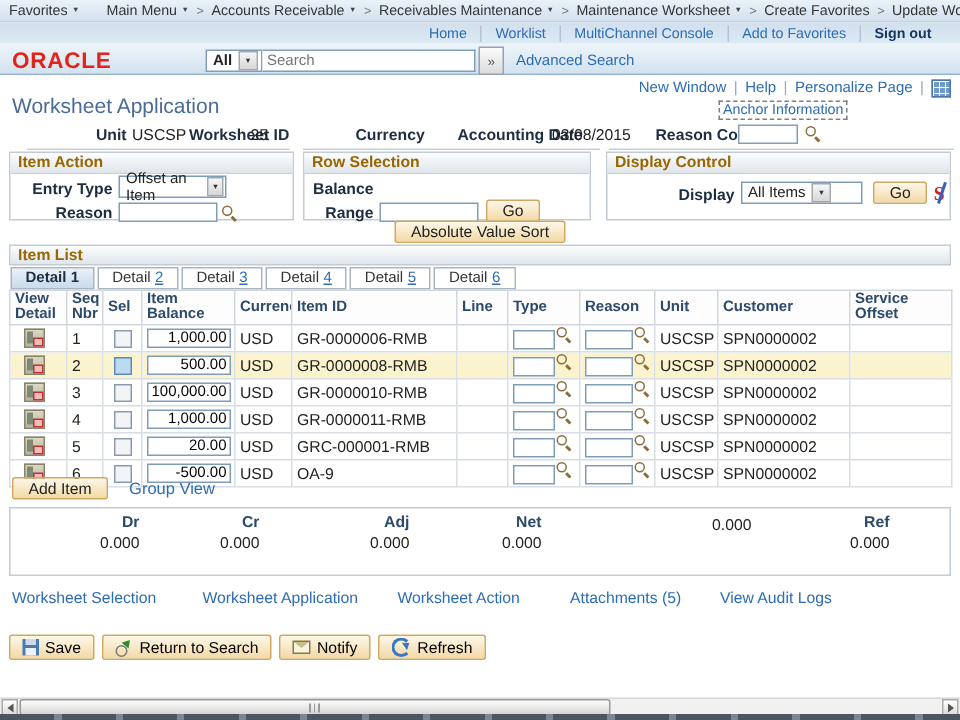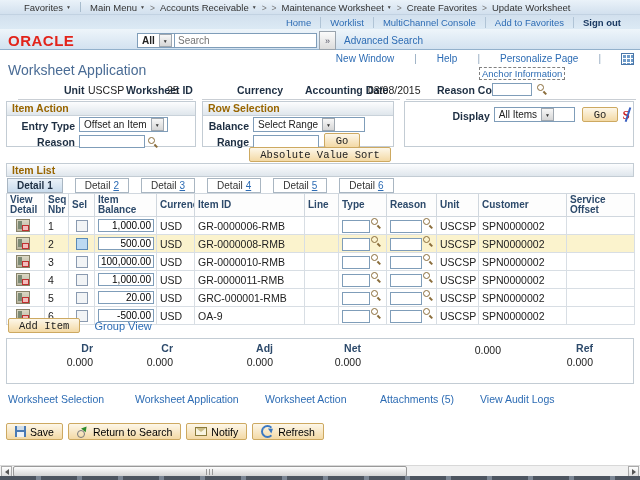--- a/index.html
+++ b/index.html
@@ -3,21 +3,21 @@
 <meta charset="utf-8">
 <style>
   html,body{margin:0;padding:0}
   body{width:640px;height:480px;overflow:hidden;position:relative;background:#fff;
        font-family:"Liberation Sans",sans-serif;font-size:11px;color:#222}
   #app{position:absolute;inset:0}
 
   
   #crumbbar{position:absolute;top:0;left:0;width:640px;height:15px;
     background:linear-gradient(#eaf2f9,#d2e0ee);border-bottom:1px solid #c2d2e2;
-    display:flex;align-items:center;padding:0 24px;box-sizing:border-box;
+    display:flex;align-items:center;padding:0 6px;box-sizing:border-box;
     font-size:9.5px;color:#333;white-space:nowrap;gap:5px}
   .crumb{cursor:pointer}
   .caret{display:inline-block;margin-left:3px}
   .caret::after{content:"▼";font-size:5px;color:#444;vertical-align:2px}
   .crumb-sep::after{content:">";color:#777;font-size:8.5px}
   .v-div{width:1px;height:10px;background:#a8bccd;margin:0 4px}
 
   #utilnav{position:absolute;top:15px;left:0;width:640px;height:14px;
     background:linear-gradient(#d2e0ee,#dceaf5);display:flex;justify-content:flex-end;
     align-items:center;padding:0 10px;box-sizing:border-box;font-size:9.5px}
@@ -40,21 +40,21 @@
   #search-input{width:142px;height:15px;border:1px solid #7f9db9;border-left:none;
     font-size:10px;padding:0 3px;box-sizing:border-box;font-family:inherit}
   #search-go{width:15px;height:17px;margin-left:2px;background:linear-gradient(#fbfbfb,#dcdcdc);
     border:1px solid #9aa4ae;display:flex;align-items:center;justify-content:center;
     font-size:9px;color:#556;cursor:pointer}
   #search-go::after{content:"»"}
   .link{color:#2d6cb4;cursor:pointer;text-decoration:none}
   #advsearch{margin-left:8px;font-size:10px}
 
   #pagelinks{position:absolute;top:52px;left:0;width:634px;height:13px;
-    display:flex;justify-content:flex-end;align-items:center;gap:20px;font-size:10px}
+    display:flex;justify-content:flex-end;align-items:center;gap:5px;font-size:10px}
   .pl-sep{color:#8fa6bd}
   .ic-grid{width:11px;height:10px;background-color:#6e9bc9;border:1px solid #4a76a8;
     background-image:linear-gradient(#fff 1px,transparent 1px),
                      linear-gradient(90deg,#fff 1px,transparent 1px);
     background-size:4px 4px;display:inline-block;cursor:pointer}
 
   
   #page-title{position:absolute;left:8px;top:62px;font-size:14px;color:#4a6c95}
   #anchor-link{position:absolute;left:479px;top:67px;font-size:9.5px;color:#2d6cb4;
     border:1px dashed #808080;padding:0 2px;cursor:pointer}
@@ -82,36 +82,36 @@
   .g-row{display:flex;align-items:flex-end;height:15px;margin-top:1px;padding-left:2px}
   .g-label{text-align:right;margin-right:4px;font-weight:bold;color:#1d2e42;font-size:10.5px}
   #gb-itemaction .g-label{width:66px}
   #gb-rowsel .g-label{width:44px}
   #gb-display .g-label{width:86px}
   .fld-input{height:13px;border:1px solid #7f9db9;box-sizing:border-box;font-size:10px;
     font-family:inherit}
   .btn{display:inline-flex;align-items:center;justify-content:center;
     background:linear-gradient(#fdf7e9,#f3d9a5);border:1px solid #cda961;border-radius:2px;
     font-size:10.5px;color:#222;height:15px;box-sizing:border-box;padding:0 10px;
-    cursor:pointer;font-family:Liberation Mono, monospace;white-space:nowrap}
+    cursor:pointer;font-family:Liberation Sans, sans-serif;white-space:nowrap}
   .curic{position:relative;display:inline-block;width:11px;height:14px;margin-left:4px;
     font-weight:bold;color:#cc2222;font-size:13px;line-height:14px;
     font-family:"Liberation Serif",serif;cursor:pointer}
   .curic::before{content:"S"}
   .curic::after{content:"";position:absolute;left:5px;top:-1px;width:1.5px;height:15px;
     background:#3a5fc0;transform:rotate(18deg)}
 
   #sortrow{position:absolute;top:147px;left:0;width:640px;text-align:center}
 
   
   #ilbar{position:absolute;top:163px;left:6px;width:628px;height:14px;box-sizing:border-box;
     border:1px solid #c3ccd4;background:linear-gradient(#fcfdfe,#dfe6ec);color:#996600;
     font-weight:bold;font-size:10.5px;padding:0 5px;line-height:13px}
   #tabs{position:absolute;top:178px;left:7px;height:16px;display:flex}
-  .tab{display:inline-flex;align-items:center;height:15px;padding:0 9px;margin-right:12px;
+  .tab{display:inline-flex;align-items:center;height:15px;padding:0 9px;margin-right:2px;
     border:1px solid #a9b6c2;background:#fff;font-size:10px;color:#333;cursor:pointer;
     box-sizing:border-box}
   .tab.active{background:linear-gradient(#eaf1f8,#c9dbec);font-weight:bold;color:#1d2e42}
   .tabnum{margin-left:3px;color:#2d6cb4;text-decoration:underline}
   .tab.active .tabnum{color:#1d2e42;text-decoration:none}
 
   #itemtable{position:absolute;top:193px;left:6px;width:628px;border-collapse:collapse;
     table-layout:fixed;font-size:10.5px}
   #itemtable th{border:1px solid #d0d7de;background:#fdfdfd;color:#2d4a6b;font-weight:bold;
     font-size:10px;text-align:left;padding:1px 3px;height:20px;vertical-align:middle;
@@ -205,20 +205,21 @@
 
 <div id="app">
 
   <div id="crumbbar">
       <span class="crumb">Favorites<span class="caret"></span></span>
       <span class="v-div"></span>
       <span class="crumb">Main Menu<span class="caret"></span></span>
       <span class="crumb-sep"></span>
       <span class="crumb">Accounts Receivable<span class="caret"></span></span>
       <span class="crumb-sep"></span>
+      <span class="crumb">Receivables Maintenance<span class="caret"></span></span>
       <span class="crumb-sep"></span>
       <span class="crumb">Maintenance Worksheet<span class="caret"></span></span>
       <span class="crumb-sep"></span>
       <span class="crumb">Create Favorites</span>
       <span class="crumb-sep"></span>
       <span class="crumb">Update Worksheet</span>
     </div>
 
   <div id="brand">
     <span id="logo">ORACLE</span>
@@ -269,49 +270,46 @@
     <span class="mag" id="rc-mag"></span>
     <span class="krule" style="left:18px;width:175px"></span>
     <span class="krule" style="left:202px;width:198px"></span>
     <span class="krule" style="left:406px;width:230px"></span>
   </div>
 
   <div class="gbox" id="gb-itemaction">
     <div class="secbar">Item Action</div>
     <div class="g-row">
       <span class="g-label">Entry Type</span>
-      <span class="sel" style="width:89px">
+      <span class="sel" style="width:72px">
         <span>Offset an Item</span>
         <span class="selbtn"></span>
       </span>
     </div>
     <div class="g-row">
       <span class="g-label">Reason</span>
       <input class="fld-input" style="width: 66px;" value="">
       <span class="mag" style="margin-left:3px"></span>
     </div>
   </div>
 
   <div class="gbox" id="gb-rowsel">
     <div class="secbar">Row Selection</div>
     <div class="g-row">
       <span class="g-label">Balance</span>
-      <span class="sel" style="width:112px">
-        <span>Select Range</span>
-        <span class="selbtn"></span>
-      </span>
     </div>
     <div class="g-row">
       <span class="g-label">Range</span>
       <input class="fld-input" style="width: 66px;" value="">
       <button class="btn" style="margin-left:5px;width:36px;padding:0">Go</button>
     </div>
   </div>
 
   <div class="gbox" id="gb-display">
+    <div class="secbar">Display Control</div>
     <div class="g-row" style="margin-top:5px">
       <span class="g-label">Display</span>
       <span class="sel" style="width:84px">
         <span>All Items</span>
         <span class="selbtn"></span>
       </span>
       <button class="btn" style="margin-left:7px;width:38px;padding:0">Go</button>
       <span class="curic"></span>
     </div>
   </div>

